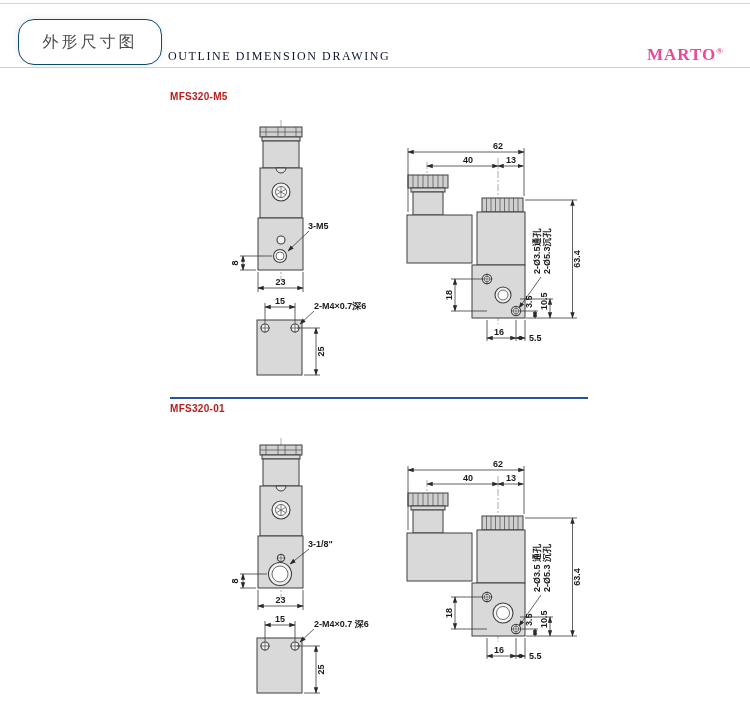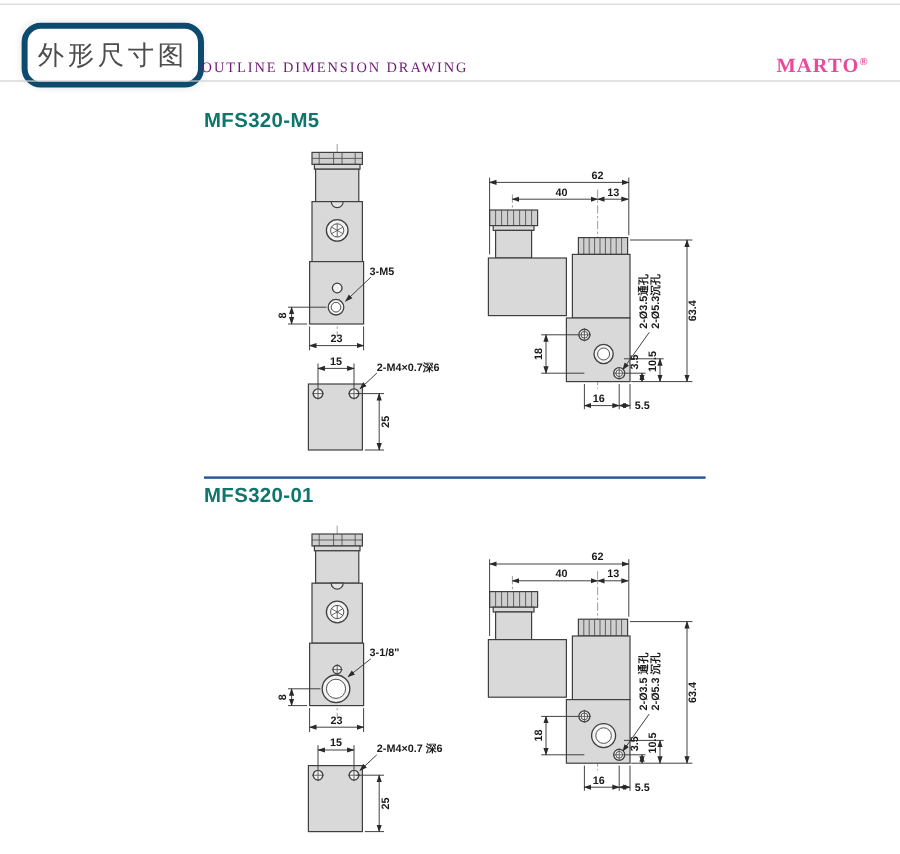--- a/index.html
+++ b/index.html
@@ -3,36 +3,36 @@
 <meta charset="utf-8">
 <style>
   html,body{margin:0;padding:0;}
   body{
     width:750px;height:712px;position:relative;background:#ffffff;
     font-family:"Liberation Sans",sans-serif;overflow:hidden;
   }
   .topline{position:absolute;top:3px;left:0;width:750px;height:1px;background:#d6d6d6;}
   .header-box{
     position:absolute;left:18px;top:19px;width:142px;height:44px;
-    border:5px solid #0c4a6e;border-radius:16px;background:#fff;
+    border:1px solid #0c4a6e;border-radius:16px;background:#fff;
     box-shadow:-2px -2px 5px rgba(0,0,0,0.06), 2px 2px 4px rgba(0,0,0,0.04);
     display:flex;align-items:center;justify-content:center;
-    font-family:"Liberation Serif",serif;font-size:22px;color:#4c4c4c;letter-spacing:3px;
+    font-family:"Liberation Serif",serif;font-size:16px;color:#4c4c4c;letter-spacing:3px;
   }
   .subtitle{
     position:absolute;left:168px;top:49px;
-    font-family:"Liberation Serif",serif;font-size:12px;color:#701a75;letter-spacing:1.6px;
+    font-family:"Liberation Serif",serif;font-size:12px;color:#0f172a;letter-spacing:1.6px;
   }
   .brand{
     position:absolute;right:26px;top:45px;
     font-family:"Liberation Serif",serif;font-weight:bold;font-size:17px;color:#ec4899;letter-spacing:1px;
   }
   .brand sup{font-size:9px;vertical-align:6px;}
   .header-underline{position:absolute;top:67px;left:0;width:750px;height:1px;background:#cfcfcf;}
-  .model-title{position:absolute;left:170px;font-weight:bold;font-size:17px;color:#0f766e;letter-spacing:0.3px;}
+  .model-title{position:absolute;left:170px;font-weight:bold;font-size:10px;color:#b91c1c;letter-spacing:0.3px;}
   #model1{top:91px;}
   #model2{top:403px;text-align:right;}
   .section-divider{position:absolute;left:170px;top:397px;width:418px;height:2px;background:#24549c;}
   svg.drawing{position:absolute;left:168px;width:430px;height:280px;}
   #drawing1{top:112px;}
   #drawing2{top:430px;}
 
   
   .body-fill{fill:#d9d9d9;stroke:#3f3f3f;stroke-width:1;}
   .knurl{fill:#cfcfcf;stroke:#3f3f3f;stroke-width:1;}

